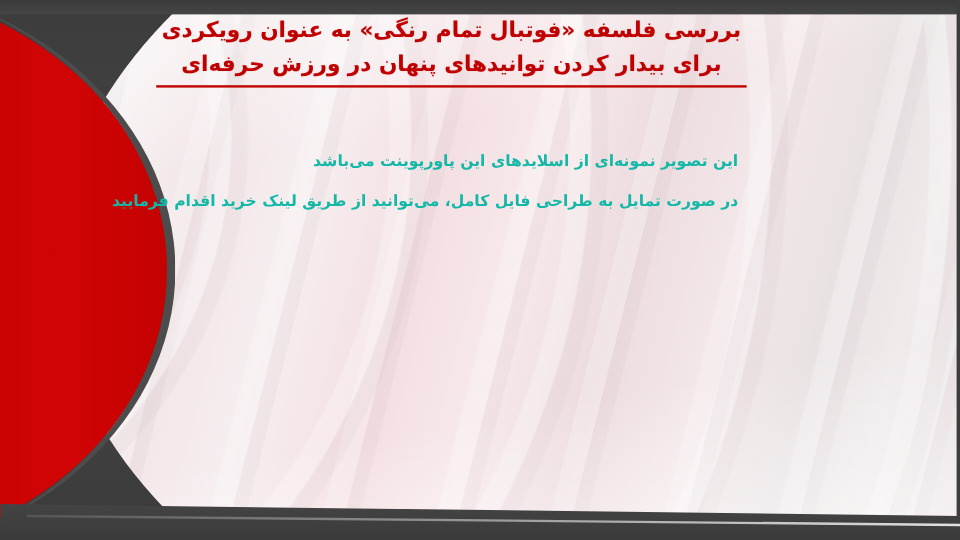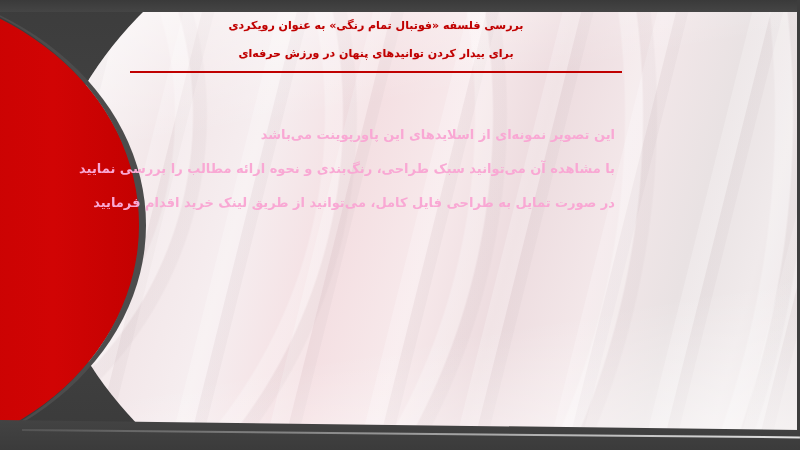--- a/index.html
+++ b/index.html
@@ -121,21 +121,21 @@
   .title-block {
     position: absolute;
     left: 120px;
     top: 12px;
     width: 512px;
     text-align: center;
     direction: rtl;
   }
   .title-line {
     color: #c00000;
-    font-size: 11px;
+    font-size: 18px;
     font-weight: bold;
     line-height: 28px;
     letter-spacing: 0;
     text-shadow: 0 0 1px rgba(192,0,0,.25);
     white-space: nowrap;
   }
   .title-rule {
     margin: 3px auto 0 auto;
     width: 492px;
     height: 0;
@@ -144,21 +144,21 @@
 
   
   .body-block {
     position: absolute;
     right: 185px;
     top: 118px;
     direction: rtl;
     text-align: right;
   }
   .body-line {
-    color: #f9a8d4;
+    color: #14b8a6;
     font-size: 13px;
     font-weight: bold;
     line-height: 34px;
     white-space: nowrap;
   }
 
   
   .bottom-band {
     position: absolute;
     left: 0;
@@ -216,20 +216,19 @@
   <div class="red-shape-edge"></div>
 
   <div class="title-block">
     <div class="title-line">بررسی فلسفه «فوتبال تمام رنگی» به عنوان رویکردی</div>
     <div class="title-line">برای بیدار کردن توانید‌های پنهان در ورزش حرفه‌ای</div>
     <div class="title-rule"></div>
   </div>
 
   <div class="body-block">
     <div class="body-line">این تصویر نمونه‌ای از اسلایدهای این پاورپوینت می‌باشد</div>
-    <div class="body-line">با مشاهده آن می‌توانید سبک طراحی، رنگ‌بندی و نحوه ارائه مطالب را بررسی نمایید</div>
     <div class="body-line">در صورت تمایل به طراحی فایل کامل، می‌توانید از طریق لینک خرید اقدام فرمایید</div>
   </div>
 
   <div class="bottom-band"></div>
   <div class="bottom-highlight"></div>
 
 </div>
 
 </body></html>

